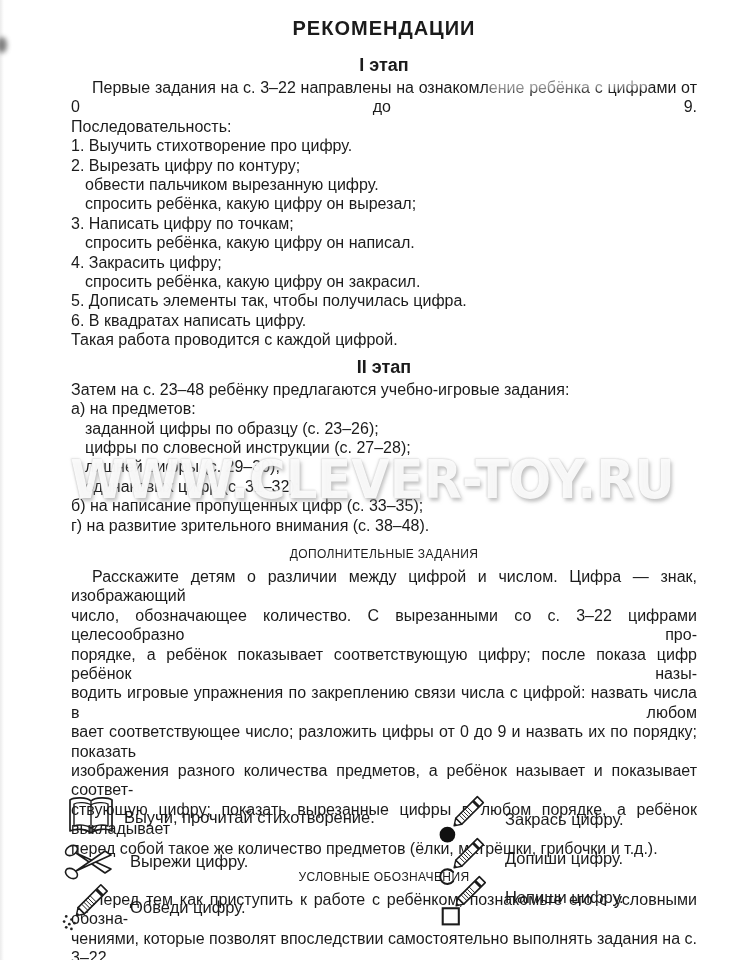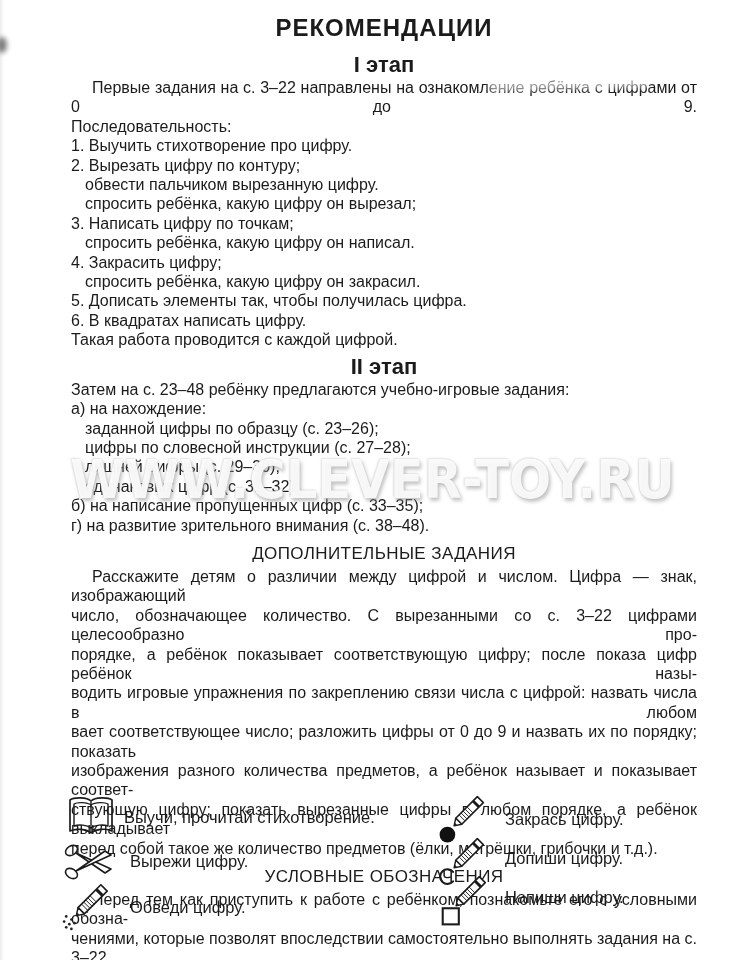--- a/index.html
+++ b/index.html
@@ -4,30 +4,30 @@
 <style>
   html,body{margin:0;padding:0;background:#888;}
   .page{
     position:relative; width:754px; height:960px; margin:0 auto;
     background:#ffffff; overflow:hidden;
     font-family:"Liberation Sans", sans-serif;
     font-size:16px; line-height:19.4px; color:#1b1b1b;
   }
   .content{padding:0 57px 0 71px;}
   h1.title{
-    font-size:24px; line-height:28px; font-weight:700; letter-spacing:1px;
+    font-size:20px; line-height:28px; font-weight:700; letter-spacing:1px;
     text-align:center; margin:14px 0 0;
   }
   h2.stage{
-    font-size:22px; line-height:20px; font-weight:700; text-align:center;
+    font-size:18px; line-height:20px; font-weight:700; text-align:center;
     margin:13px 0 3px;
   }
   h2.stage2{margin:7px 0 3px;}
   h3.sect{
-    font-size:17px; line-height:20px; font-weight:400; letter-spacing:.4px;
+    font-size:12px; line-height:20px; font-weight:400; letter-spacing:.4px;
     text-align:center; margin:9px 0 3px;
   }
   .ln{min-height:19.4px;}
   .j{text-align:justify; text-align-last:justify;}
   .indent{text-indent:21px;}
   .sub{padding-left:14px;}
   
   .legend-icon{position:absolute;}
   .legend-label{position:absolute; font-size:16.5px; white-space:nowrap;}
   
@@ -97,21 +97,21 @@
     <div class="ln">3. Написать цифру по точкам;</div>
     <div class="ln sub">спросить ребёнка, какую цифру он написал.</div>
     <div class="ln">4. Закрасить цифру;</div>
     <div class="ln sub">спросить ребёнка, какую цифру он закрасил.</div>
     <div class="ln">5. Дописать элементы так, чтобы получилась цифра.</div>
     <div class="ln">6. В квадратах написать цифру.</div>
     <div class="ln">Такая работа проводится с каждой цифрой.</div>
 
     <h2 class="stage stage2">II этап</h2>
     <div class="ln">Затем на с. 23–48 ребёнку предлагаются учебно-игровые задания:</div>
-    <div class="ln">а) на нахождение:</div>
+    <div class="ln">а) на предметов:</div>
     <div class="ln sub">заданной цифры по образцу (с. 23–26);</div>
     <div class="ln sub">цифры по словесной инструкции (с. 27–28);</div>
     <div class="ln sub">лишней цифры (с. 29–30);</div>
     <div class="ln sub">одинаковых цифр (с. 31–32);</div>
     <div class="ln">б) на написание пропущенных цифр (с. 33–35);</div>
     <div class="ln">г) на развитие зрительного внимания (с. 38–48).</div>
 
     <h3 class="sect">ДОПОЛНИТЕЛЬНЫЕ ЗАДАНИЯ</h3>
     <div class="ln j indent">Расскажите детям о различии между цифрой и числом. Цифра — знак, изображающий</div>
     <div class="ln j">число, обозначающее количество. С вырезанными со с. 3–22 цифрами целесообразно про-</div>

